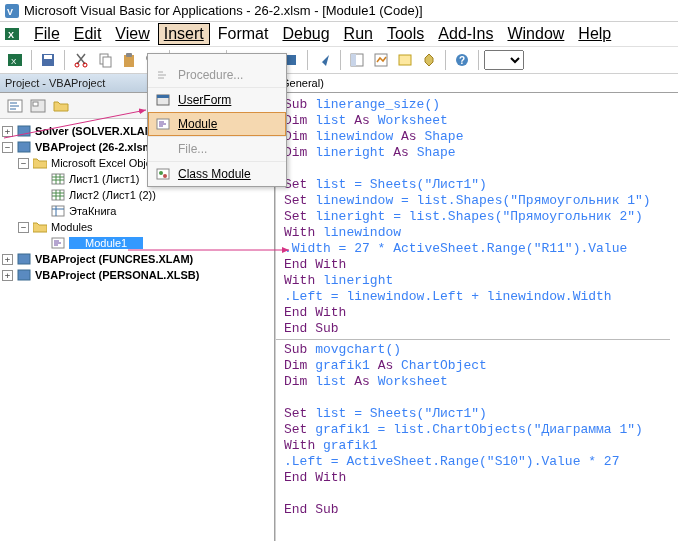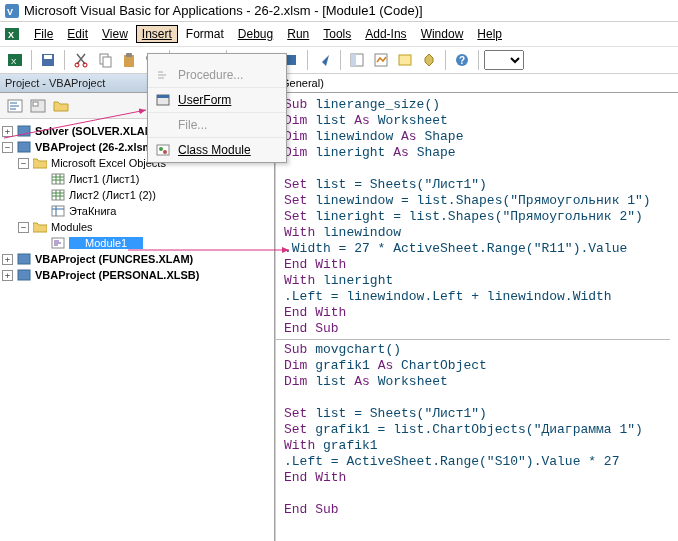--- a/index.html
+++ b/index.html
@@ -4,21 +4,21 @@
 <style>
 * { box-sizing: border-box; margin: 0; padding: 0; }
 body { font-family: "Segoe UI", Tahoma, sans-serif; font-size: 11px; width: 678px; height: 541px; overflow: hidden; background: #fff; position: relative; }
 
 .titlebar { background: #fff; border-bottom: 1px solid #d0d0d0; padding: 2px 4px; display: flex; align-items: center; height: 22px; }
 .titlebar .icon { width: 16px; height: 16px; margin-right: 4px; }
 .titlebar .title { font-size: 13px; color: #000; }
 
 .menubar { background: #fff; padding: 2px 4px; display: flex; align-items: center; height: 24px; gap: 2px; }
 .menubar .sys-icon { width: 16px; height: 16px; margin-right: 6px; }
-.menubar .menu-item { padding: 2px 6px; cursor: pointer; font-size: 12px; color: #000;}
+.menubar .menu-item { padding: 2px 6px; cursor: pointer; font-size: 16px; color: #000;}
 .menubar .menu-item .ul { text-decoration: underline; }
 .menubar .menu-item.active { background: #f0dbc0; border: 1px solid #000000; padding: 1px 5px; }
 
 .toolbar { background: #fff; border-top: 1px solid #e0e0e0; border-bottom: 1px solid #d0d0d0; padding: 2px 4px; display: flex; align-items: center; height: 28px; gap: 2px; }
 .toolbar .tb-btn { width: 22px; height: 22px; display: flex; align-items: center; justify-content: center; cursor: pointer; }
 .toolbar .sep { width: 1px; height: 20px; background: #c0c0c0; margin: 0 3px; }
 .toolbar select { font-size: 11px; height: 20px; width: 40px; }
 
 .proj-header { background: linear-gradient(to bottom, #d8e4f0, #c0d0e0); padding: 3px 5px; font-size: 11px; border-bottom: 1px solid #a0a0a0; color: #202020;}
 .proj-toolbar { background: #f5f5f5; padding: 3px 5px; display: flex; gap: 3px; border-bottom: 1px solid #d0d0d0; height: 26px; align-items: center;}
@@ -30,21 +30,21 @@
 .tree-node { display: flex; align-items: center; padding: 1px 0; white-space: nowrap; }
 .tree-node .tw { width: 11px; height: 11px; border: 1px solid #909090; display: inline-flex; align-items: center; justify-content: center; font-size: 9px; margin-right: 3px; line-height: 7px; color: #505050; cursor: pointer; font-family: monospace;}
 .tree-node .ticon { width: 16px; height: 14px; margin-right: 3px; display:inline-flex; align-items:center; justify-content:center;}
 .tree-node.bold .lbl { font-weight: bold; }
 .tree-node .lbl.selected { background: #3399ff; color: #fff; padding: 0 16px; }
 .ind1 { padding-left: 16px; } .ind3 { padding-left: 48px; }
 
 .right-pane { flex: 1; display: flex; flex-direction: column; background: #fff; }
 .code-header { border-bottom: 1px solid #a0a0a0; padding: 3px 6px; font-size: 11px; background: #fff; }
 .code-area { flex: 1; padding: 4px 8px; font-family: Consolas, "Courier New", monospace; font-size: 13px; line-height: 16px; white-space: pre; overflow: auto; border-left: 1px solid #d0d0d0;}
-.kw { color: #701a75; } .txt { color: #0c4a6e; }
+.kw { color: #701a75; } .txt { color: #3b82f6; }
 
 .dropdown { position: absolute; top: 53px; left: 147px; background: #f7f7f7; border: 1px solid #a0a0a0; box-shadow: 2px 2px 4px rgba(0,0,0,0.2); width: 140px; z-index: 100; }
 .dropdown .drop-item { display: flex; align-items: center; padding: 4px 6px; font-size: 12px; cursor: pointer; border-top: 1px solid #e8e8e8;}
 .dropdown .drop-item:first-child { border-top: none; margin-top: 9px; }
 .dropdown .drop-item.selected { background: #f5d8b0; border: 1px solid #d89040; padding: 3px 5px;}
 .dropdown .drop-item.disabled { color: #999; }
 .dropdown .drop-item .dicon { width: 18px; height: 16px; margin-right: 6px; display:inline-flex; align-items:center; justify-content:center;}
 .dropdown .drop-item .ul { text-decoration: underline; }
 
 .arrow-line { position: absolute; pointer-events: none; z-index: 50; }
@@ -366,20 +366,31 @@
     </div>
   <div class="drop-item">
       <span class="dicon">
         <svg width="14" height="12" viewBox="0 0 14 12">
           <rect x="1" y="1" width="12" height="10" fill="#e8e8e8" stroke="#666"></rect>
           <rect x="1" y="1" width="12" height="3" fill="#3a6ea5"></rect>
         </svg>
       </span>
       <span class="ul">UserForm</span>
     </div>
+  <div class="drop-item selected">
+      <span class="dicon">
+        <svg width="14" height="12" viewBox="0 0 14 12">
+          <rect x="1" y="1" width="12" height="10" fill="#fff" stroke="#888"></rect>
+          <line x1="3" y1="4" x2="8" y2="4" stroke="#6a4aa0"></line>
+          <line x1="3" y1="6" x2="10" y2="6" stroke="#6a4aa0"></line>
+          <line x1="3" y1="8" x2="7" y2="8" stroke="#6a4aa0"></line>
+        </svg>
+      </span>
+      <span class="ul">Module</span>
+    </div>
   <div class="drop-item disabled">
       <span class="dicon"></span>
       <span>File...</span>
     </div>
   <div class="drop-item">
       <span class="dicon">
         <svg width="14" height="12" viewBox="0 0 14 12">
           <rect x="1" y="1" width="12" height="10" fill="#fff" stroke="#888"></rect>
           <circle cx="5" cy="5" r="2" fill="#4a9a4a"></circle>
           <circle cx="9" cy="8" r="2" fill="#c05050"></circle>

